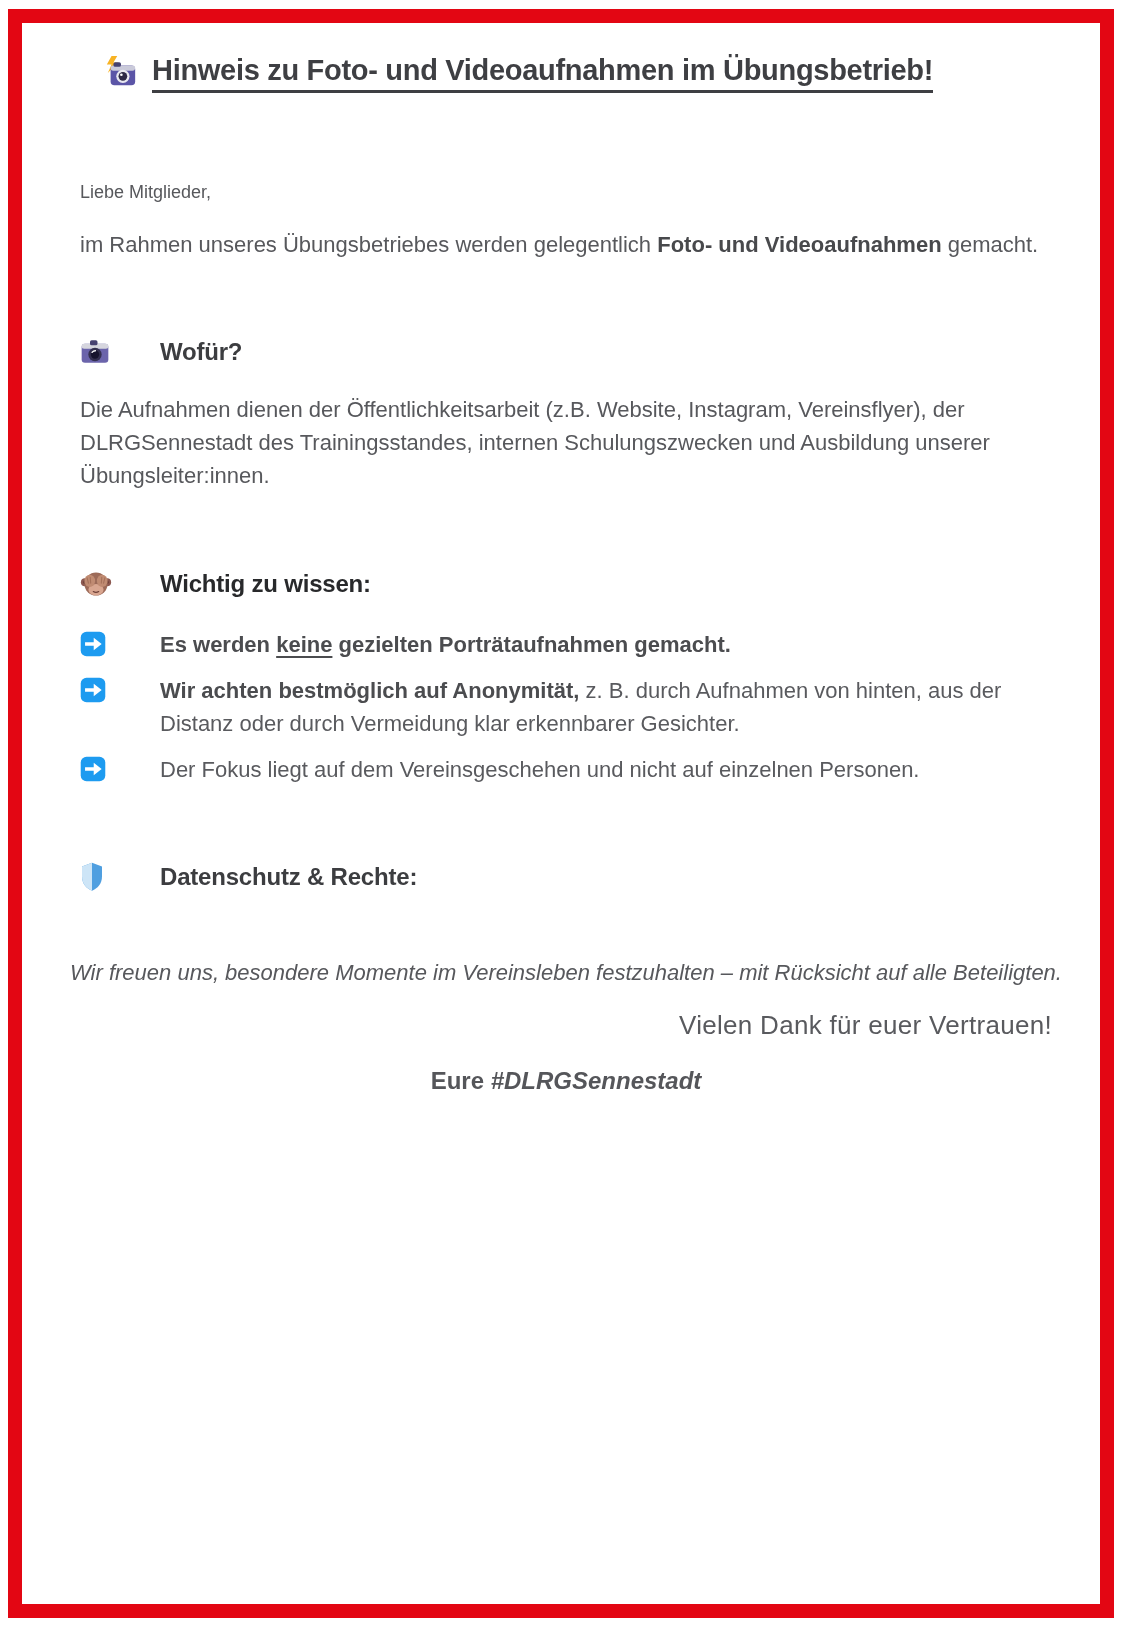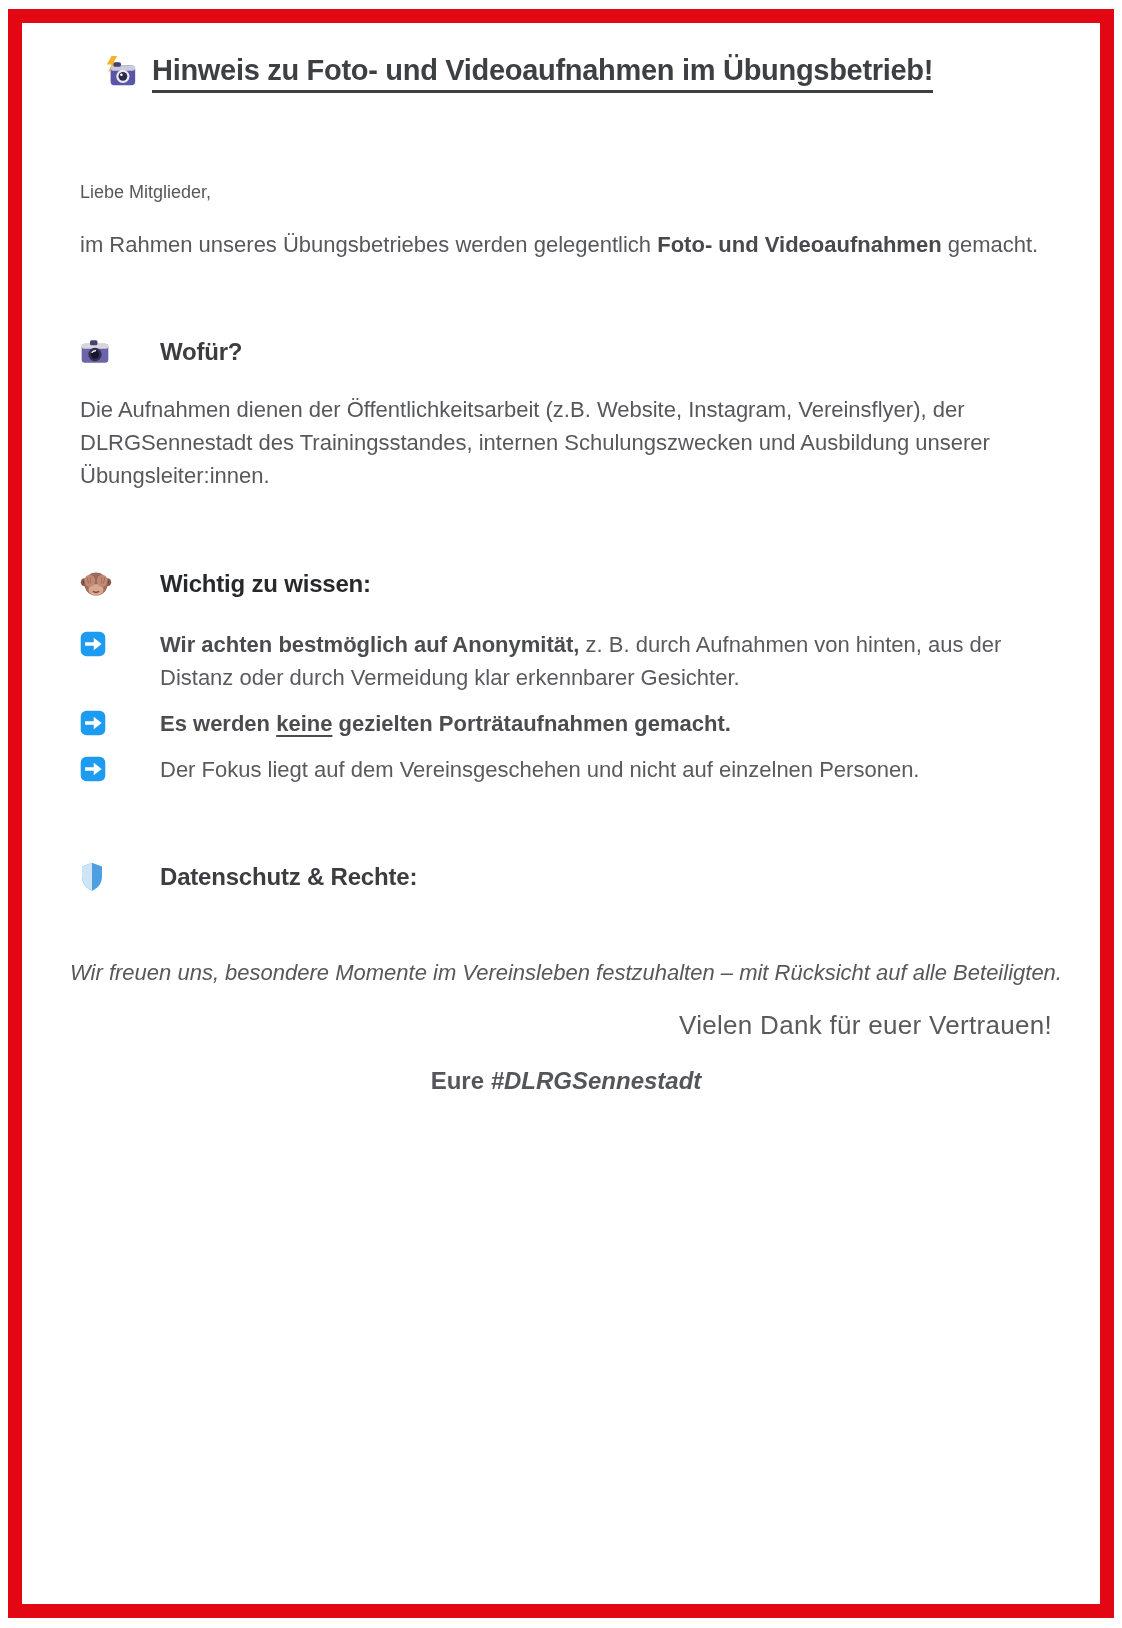--- a/index.html
+++ b/index.html
@@ -115,31 +115,31 @@
 
       <div class="bullets">
 
         <div class="bullet-row">
           <span class="icon-col icon">
             <svg width="26" height="26" viewBox="0 0 36 36" aria-hidden="true">
               <rect x="1" y="1" width="34" height="34" rx="8" fill="#1d9bf0"></rect>
               <path d="M7 15.5 h12 v-6 l11 8.5 -11 8.5 v-6 H7 z" fill="#ffffff"></path>
             </svg>
           </span>
-          <span class="bullet-text"><strong>Wir achten bestmöglich auf Anonymität,</strong><span> z. B. durch Aufnahmen von hinten, aus der Distanz oder durch Vermeidung klar erkennbarer Gesichter.</span></span>
+          <span class="bullet-text"><strong><span>Es werden </span><span class="u">keine</span><span> gezielten Porträtaufnahmen gemacht.</span></strong></span>
         </div>
 
         <div class="bullet-row">
           <span class="icon-col icon">
             <svg width="26" height="26" viewBox="0 0 36 36" aria-hidden="true">
               <rect x="1" y="1" width="34" height="34" rx="8" fill="#1d9bf0"></rect>
               <path d="M7 15.5 h12 v-6 l11 8.5 -11 8.5 v-6 H7 z" fill="#ffffff"></path>
             </svg>
           </span>
-          <span class="bullet-text"><strong><span>Es werden </span><span class="u">keine</span><span> gezielten Porträtaufnahmen gemacht.</span></strong></span>
+          <span class="bullet-text"><strong>Wir achten bestmöglich auf Anonymität,</strong><span> z. B. durch Aufnahmen von hinten, aus der Distanz oder durch Vermeidung klar erkennbarer Gesichter.</span></span>
         </div>
 
         <div class="bullet-row">
           <span class="icon-col icon">
             <svg width="26" height="26" viewBox="0 0 36 36" aria-hidden="true">
               <rect x="1" y="1" width="34" height="34" rx="8" fill="#1d9bf0"></rect>
               <path d="M7 15.5 h12 v-6 l11 8.5 -11 8.5 v-6 H7 z" fill="#ffffff"></path>
             </svg>
           </span>
           <span class="bullet-text">Der Fokus liegt auf dem Vereinsgeschehen und nicht auf einzelnen Personen.</span>

